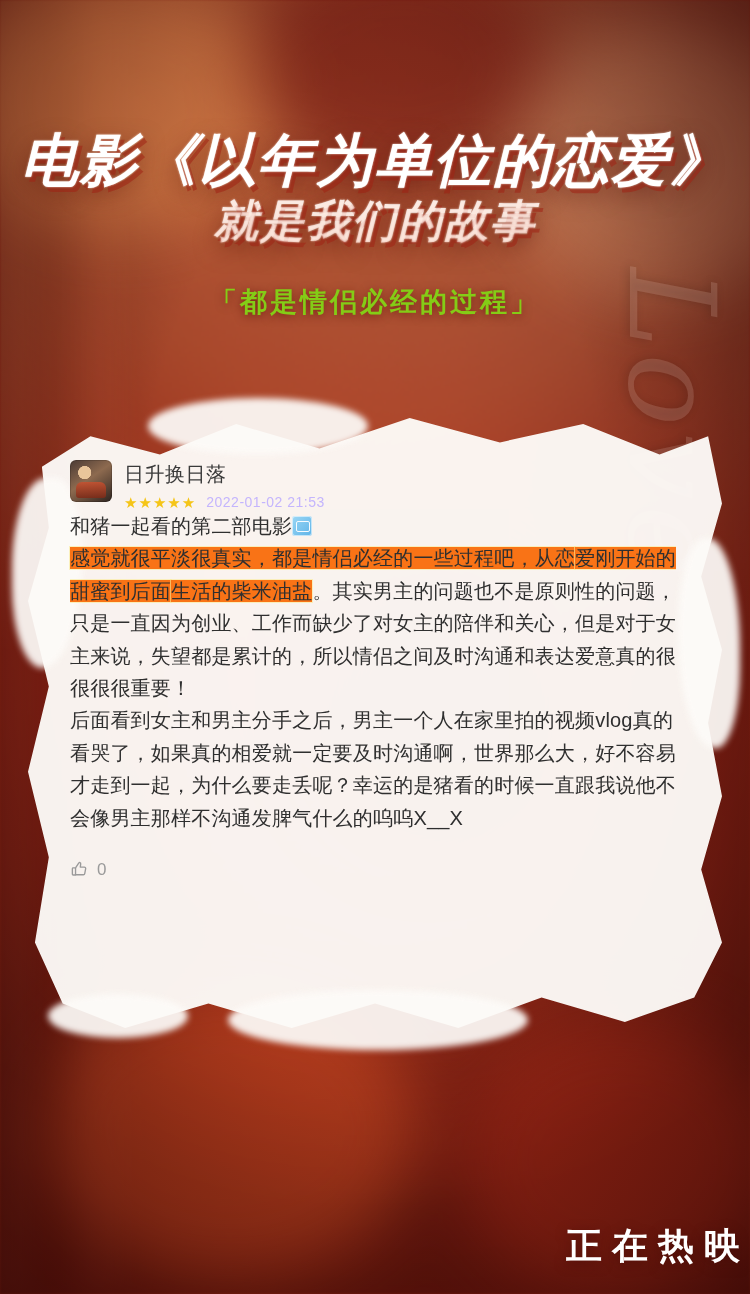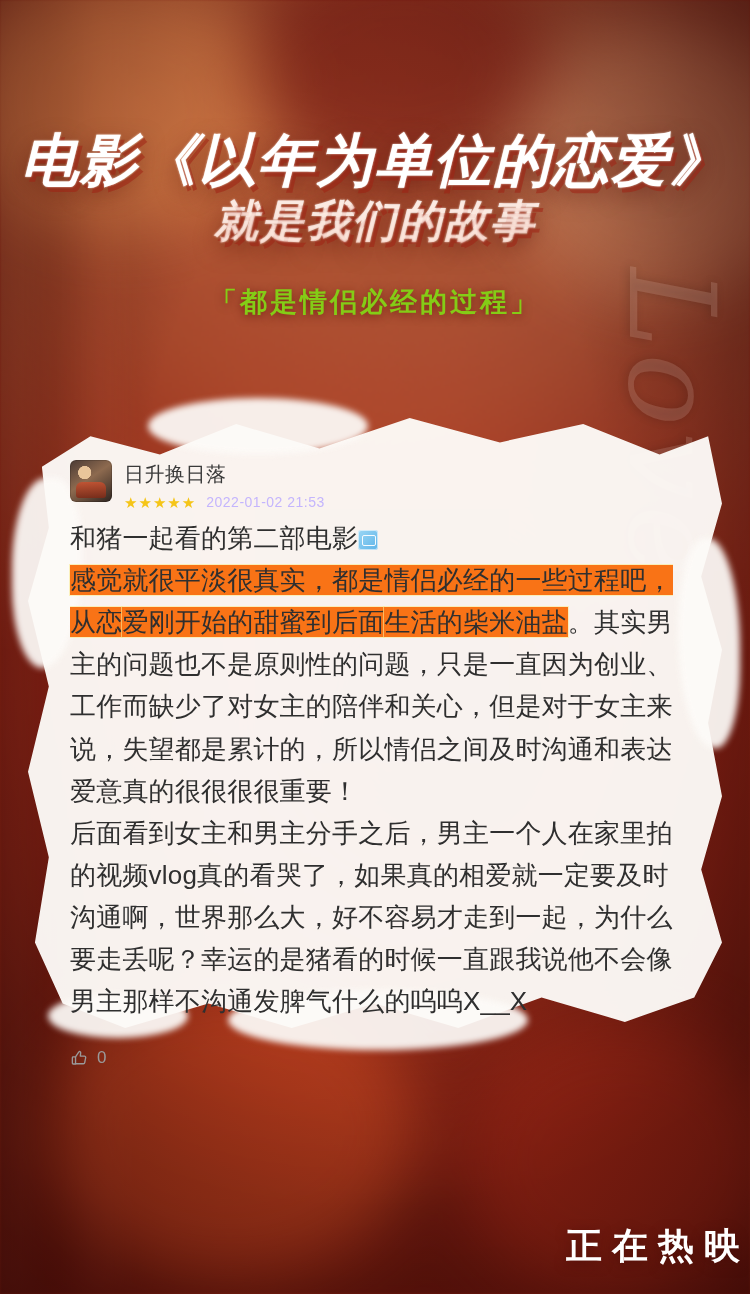--- a/index.html
+++ b/index.html
@@ -207,22 +207,22 @@
     line-height: 1;
   }
   .timestamp {
     font-size: 14px;
     color: #c4b5fd;
     letter-spacing: .5px;
   }
 
   
   .review-body {
-    margin-top: 7px;
-    font-size: 26px;
+    margin-top: 0;
+    font-size: 20px;
     line-height: 1.62;
     color: #2f2f2f;
     letter-spacing: .2px;
   }
   .review-body p { margin: 0; }
   .hl {
     background: #f97316;
     box-shadow: 0 0 0 1px rgba(250,235,150,.6);
   }
   .emoji-chip {

